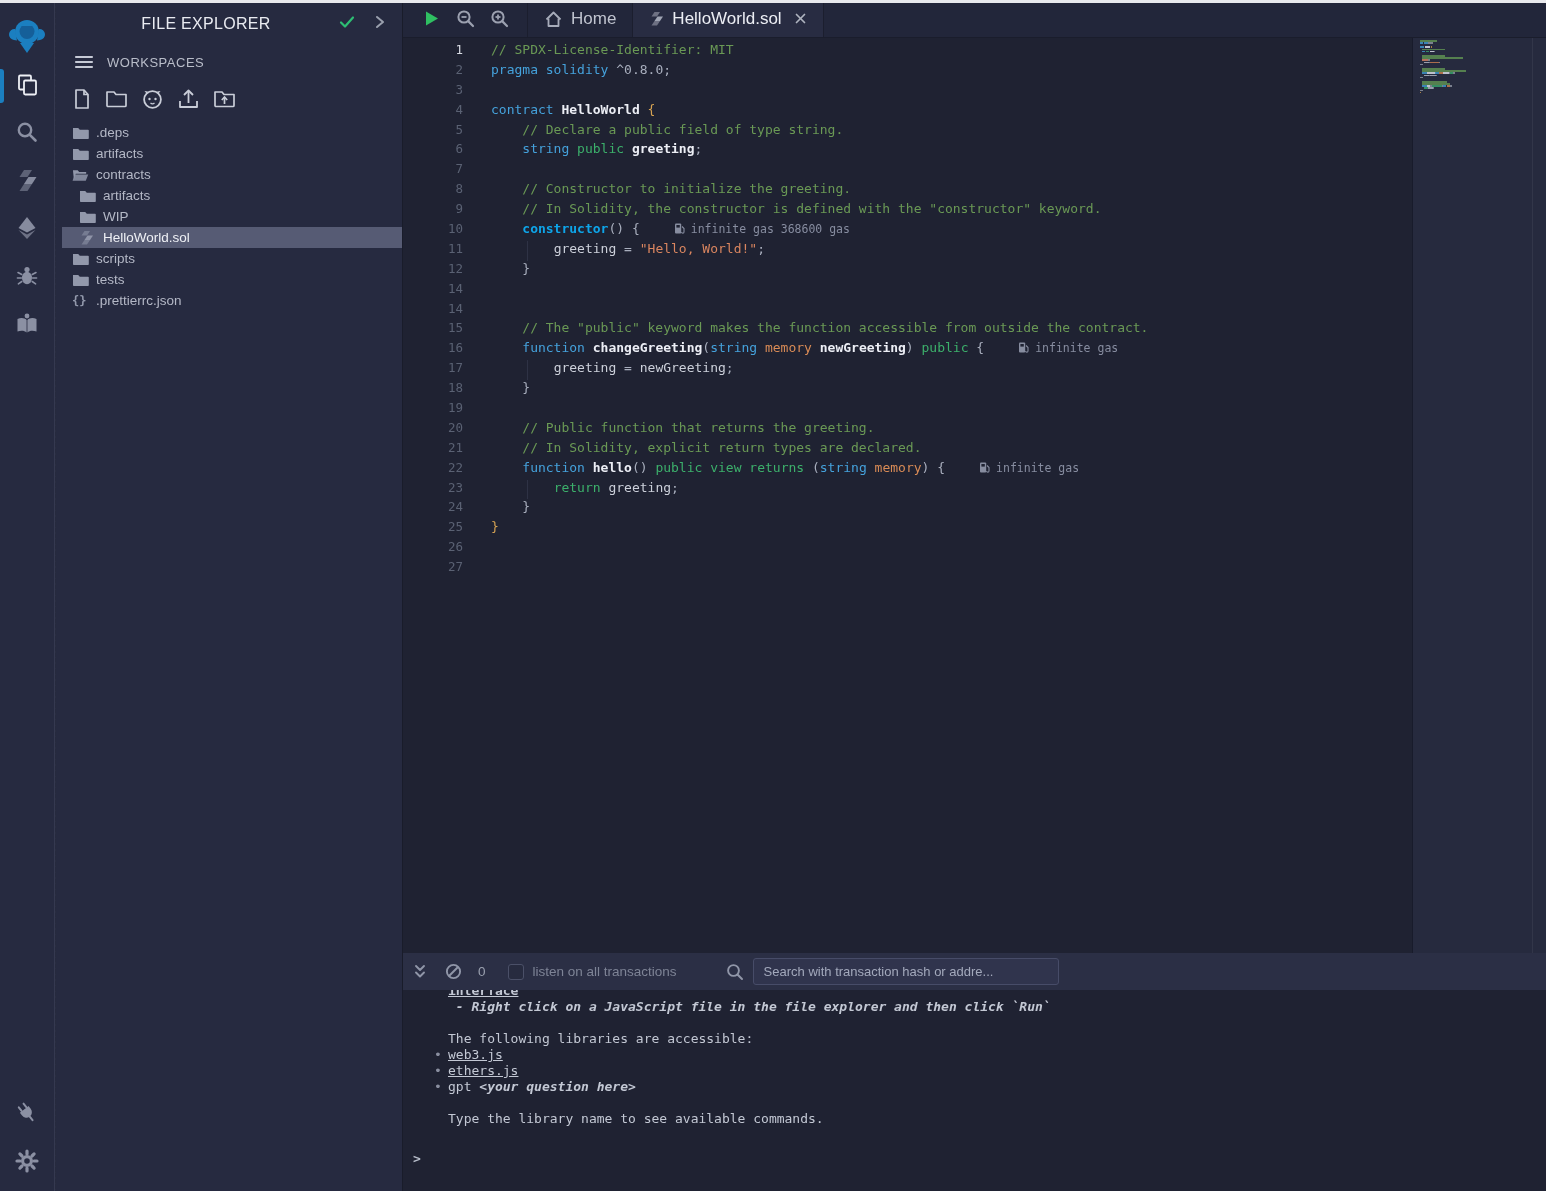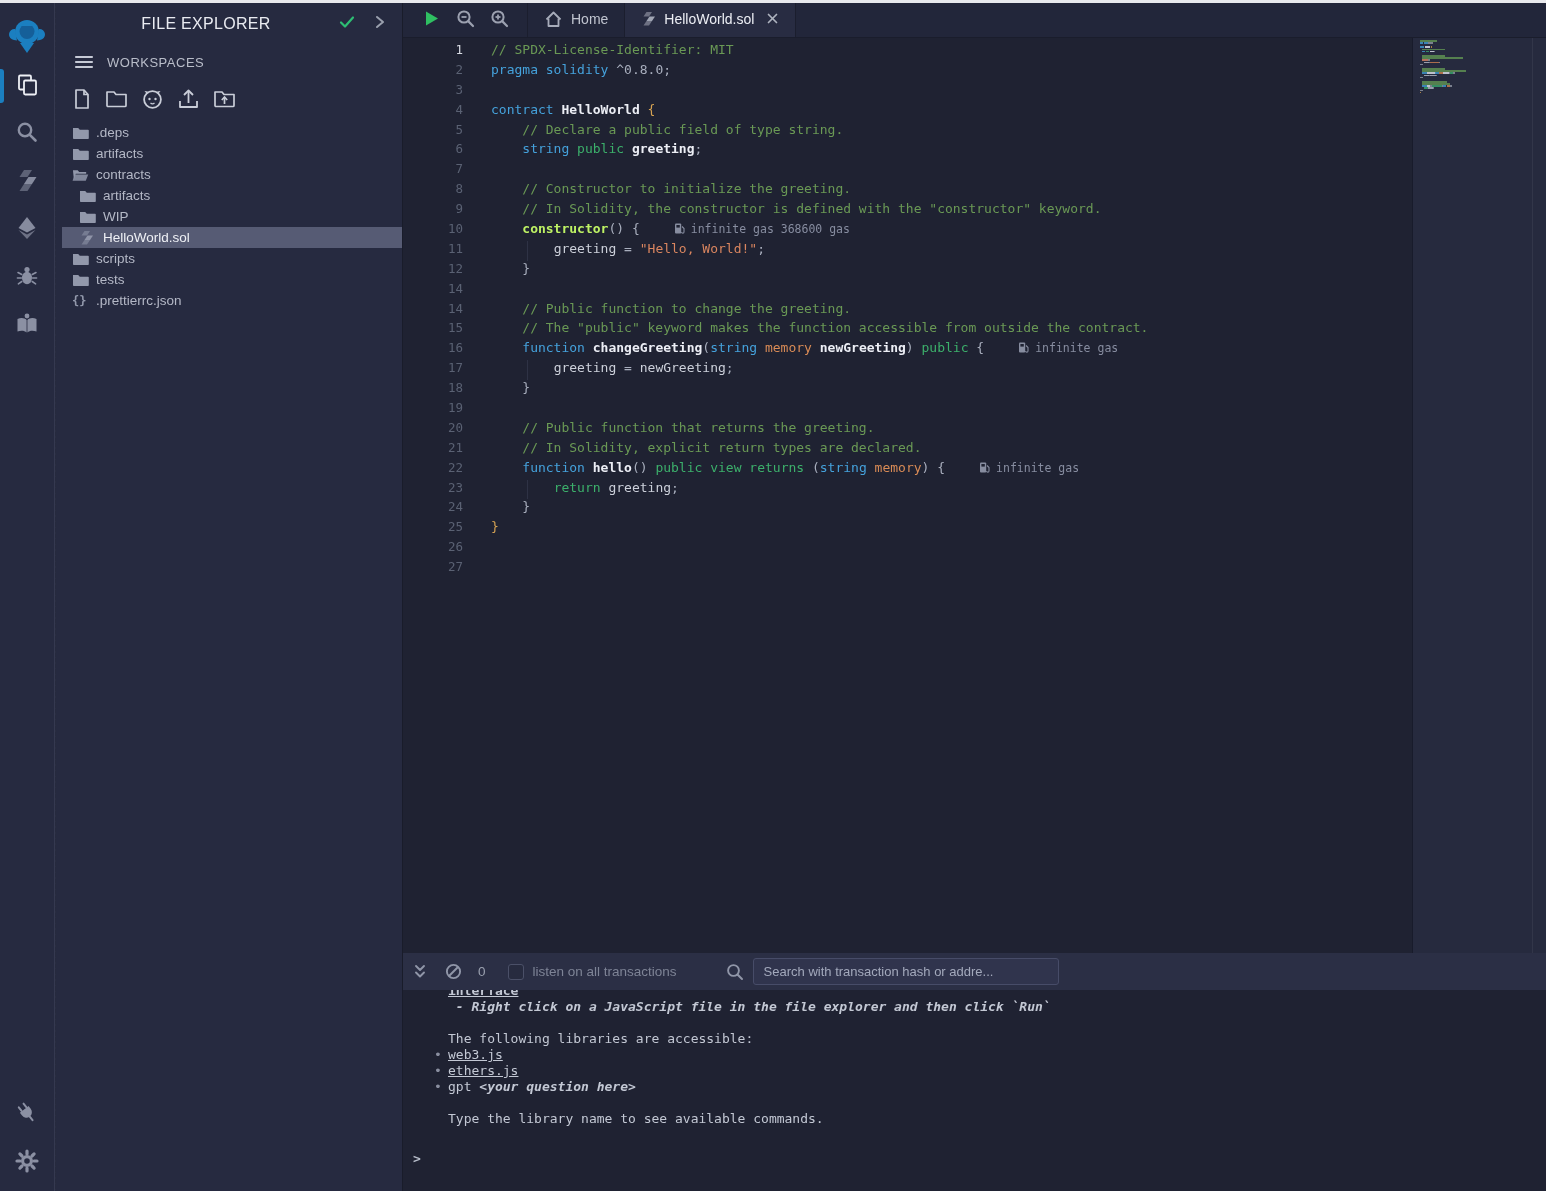--- a/index.html
+++ b/index.html
@@ -45,38 +45,38 @@
   .tree-row .tlabel { color:inherit; }
   .braces { font:bold 12px "DejaVu Sans Mono",monospace; color:#9298ab; }
 
   
   .main { position:absolute; left:403px; top:0; right:0; bottom:0; background:#1f2232; }
   .editor-toolbar { position:absolute; top:0; left:0; right:0; height:38px; background:#22263a;
     display:flex; align-items:stretch; border-bottom:1px solid #1a1d2c; }
   .et-actions { display:flex; align-items:center; gap:15px; padding:0 18px 0 19px; }
   .et-actions .tbi { display:flex; cursor:pointer; color:#9ca1b0; }
   .tabs { display:flex; align-items:stretch; }
-  .tab { display:flex; align-items:center; gap:8px; padding:0 16px; font-size:14px; color:#c0c4cf;
+  .tab { display:flex; align-items:center; gap:8px; padding:0 16px; font-size:17px; color:#c0c4cf;
     border-right:1px solid #1b1e2e; cursor:pointer; }
   .tab:first-child { border-left:1px solid #1b1e2e; }
   .tab .ticon { display:flex; color:#a7acba; }
   .tab.active { background:#282c42; color:#eceef4; }
   .tab .close { color:#aeb3bf; margin-left:4px; display:flex; cursor:pointer; }
 
   .editor-body { position:absolute; top:38px; left:0; right:0; height:915px; display:flex; }
   .code-area { flex:1; background:#1f2232; overflow:hidden; padding-top:4px; position:relative; }
   .codeline { display:flex; height:19.9px; line-height:19.9px; font:13px "DejaVu Sans Mono",monospace;
     white-space:pre; position:relative; }
   .ln { width:60px; flex:none; text-align:right; color:#5a6173; font-size:12.5px; }
   .ln.cur { color:#d9dce4; }
   .lc { padding-left:28px; }
   .gd { position:absolute; left:124px; top:0; bottom:0; width:1px; background:#3a3f55; opacity:.55; }
   .cm{color:#6a9955;} .kw{color:#45a2dc;} .gr{color:#3cb06b;} .or{color:#d98b56;}
   .st{color:#d9855f;} .id{color:#ccd0da;} .fn{color:#eceef5;font-weight:bold;}
-  .ct{color:#bef264;font-weight:bold;} .br{color:#d6a353;} .pl{color:#a9afbe;}
+  .ct{color:#0ea5e9;font-weight:bold;} .br{color:#d6a353;} .pl{color:#a9afbe;}
   .gas { margin-left:34px; color:#878da0; font-size:11.5px; font-weight:normal; letter-spacing:0; }
   .gas svg { vertical-align:-2px; margin-right:6px; }
 
   .right-strip { width:134px; background:#262a3e; border-left:1px solid #181b2b; position:relative; }
   .right-strip::after { content:""; position:absolute; right:13px; top:0; bottom:0; width:1px; background:rgba(255,255,255,.06); }
   .minimap { position:absolute; top:2px; left:7px; width:100px; }
   .mrow { height:1.55px; margin-bottom:.62px; display:flex; }
   .mrow div { height:100%; flex:none; }
 
   
@@ -397,21 +397,21 @@
           <div class="codeline"><span class="ln">8</span><span class="lc"><span class="pl">    </span><span class="cm">// Constructor to initialize the greeting.</span></span></div>
           <div class="codeline"><span class="ln">9</span><span class="lc"><span class="pl">    </span><span class="cm">// In Solidity, the constructor is defined with the "constructor" keyword.</span></span></div>
           <div class="codeline"><span class="ln">10</span><span class="lc"><span class="pl">    </span><span class="ct">constructor</span><span class="pl">() {</span><span class="gas"><span><svg width="11" height="13" viewBox="0 0 11 13" fill="none">
                     <rect x="1" y="1.5" width="6.2" height="10" rx="1" fill="currentColor"></rect>
    <rect x="2.4" y="3" width="3.4" height="2.6" fill="#1f2232"></rect>
    <path d="M8 4.5 l2 2 v3.5 a1.2 1.2 0 0 1 -2.4 0" stroke="currentColor" stroke-width="1.1"></path>
                   </svg></span><span>infinite gas 368600 gas</span></span></span></div>
           <div class="codeline"><span class="ln">11</span><span class="lc"><span class="pl">        </span><span class="id">greeting</span><span class="pl"> = </span><span class="st">"Hello, World!"</span><span class="pl">;</span></span><i class="gd"></i></div>
           <div class="codeline"><span class="ln">12</span><span class="lc"><span class="pl">    }</span></span></div>
           <div class="codeline"><span class="ln">14</span><span class="lc"></span></div>
-          <div class="codeline"><span class="ln">14</span><span class="lc"><span class="pl">    </span><span class="cm">// Public function to change the greeting.</span></span></div>
+          <div class="codeline"><span class="ln">14</span></div>
           <div class="codeline"><span class="ln">15</span><span class="lc"><span class="pl">    </span><span class="cm">// The "public" keyword makes the function accessible from outside the contract.</span></span></div>
           <div class="codeline"><span class="ln">16</span><span class="lc"><span class="pl">    </span><span class="kw">function</span><span class="pl"> </span><span class="fn">changeGreeting</span><span class="pl">(</span><span class="kw">string</span><span class="pl"> </span><span class="or">memory</span><span class="pl"> </span><span class="fn">newGreeting</span><span class="pl">) </span><span class="gr">public</span><span class="pl"> {</span><span class="gas"><span><svg width="11" height="13" viewBox="0 0 11 13" fill="none">
                     <rect x="1" y="1.5" width="6.2" height="10" rx="1" fill="currentColor"></rect>
    <rect x="2.4" y="3" width="3.4" height="2.6" fill="#1f2232"></rect>
    <path d="M8 4.5 l2 2 v3.5 a1.2 1.2 0 0 1 -2.4 0" stroke="currentColor" stroke-width="1.1"></path>
                   </svg></span><span>infinite gas</span></span></span></div>
           <div class="codeline"><span class="ln">17</span><span class="lc"><span class="pl">        </span><span class="id">greeting</span><span class="pl"> = </span><span class="id">newGreeting</span><span class="pl">;</span></span><i class="gd"></i></div>
           <div class="codeline"><span class="ln">18</span><span class="lc"><span class="pl">    }</span></span></div>
           <div class="codeline"><span class="ln">19</span><span class="lc"></span></div>
           <div class="codeline"><span class="ln">20</span><span class="lc"><span class="pl">    </span><span class="cm">// Public function that returns the greeting.</span></span></div>

